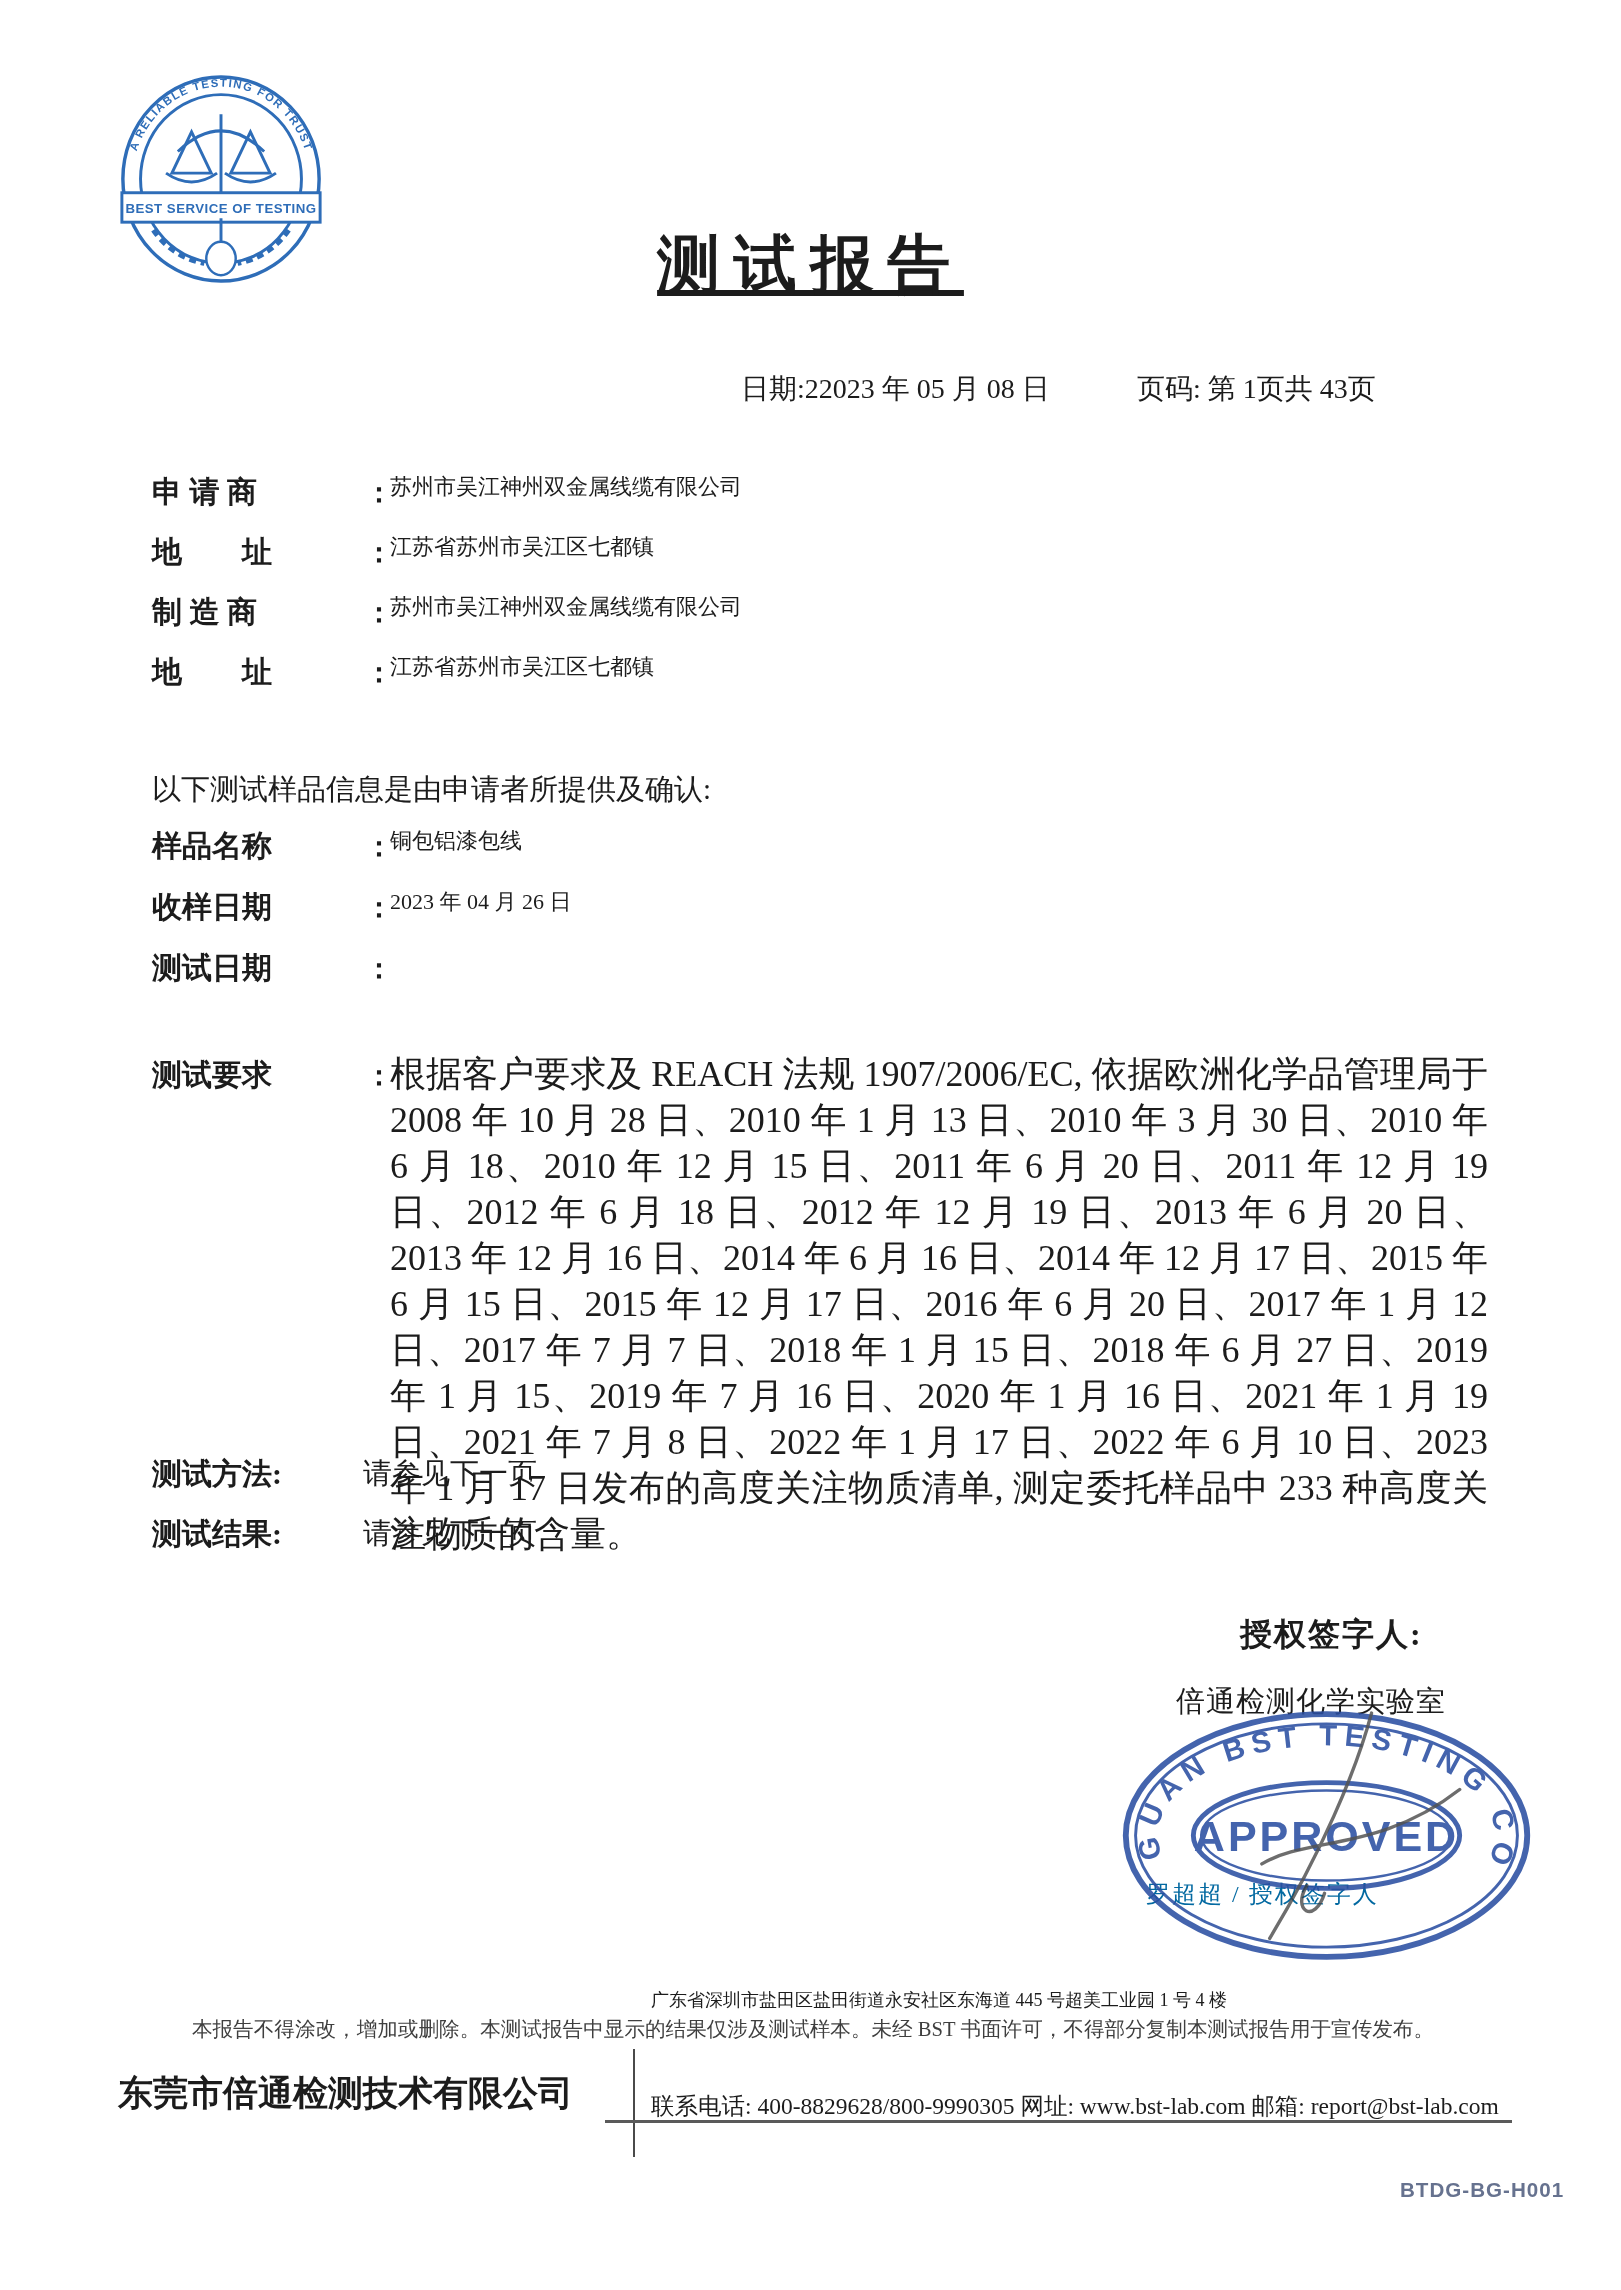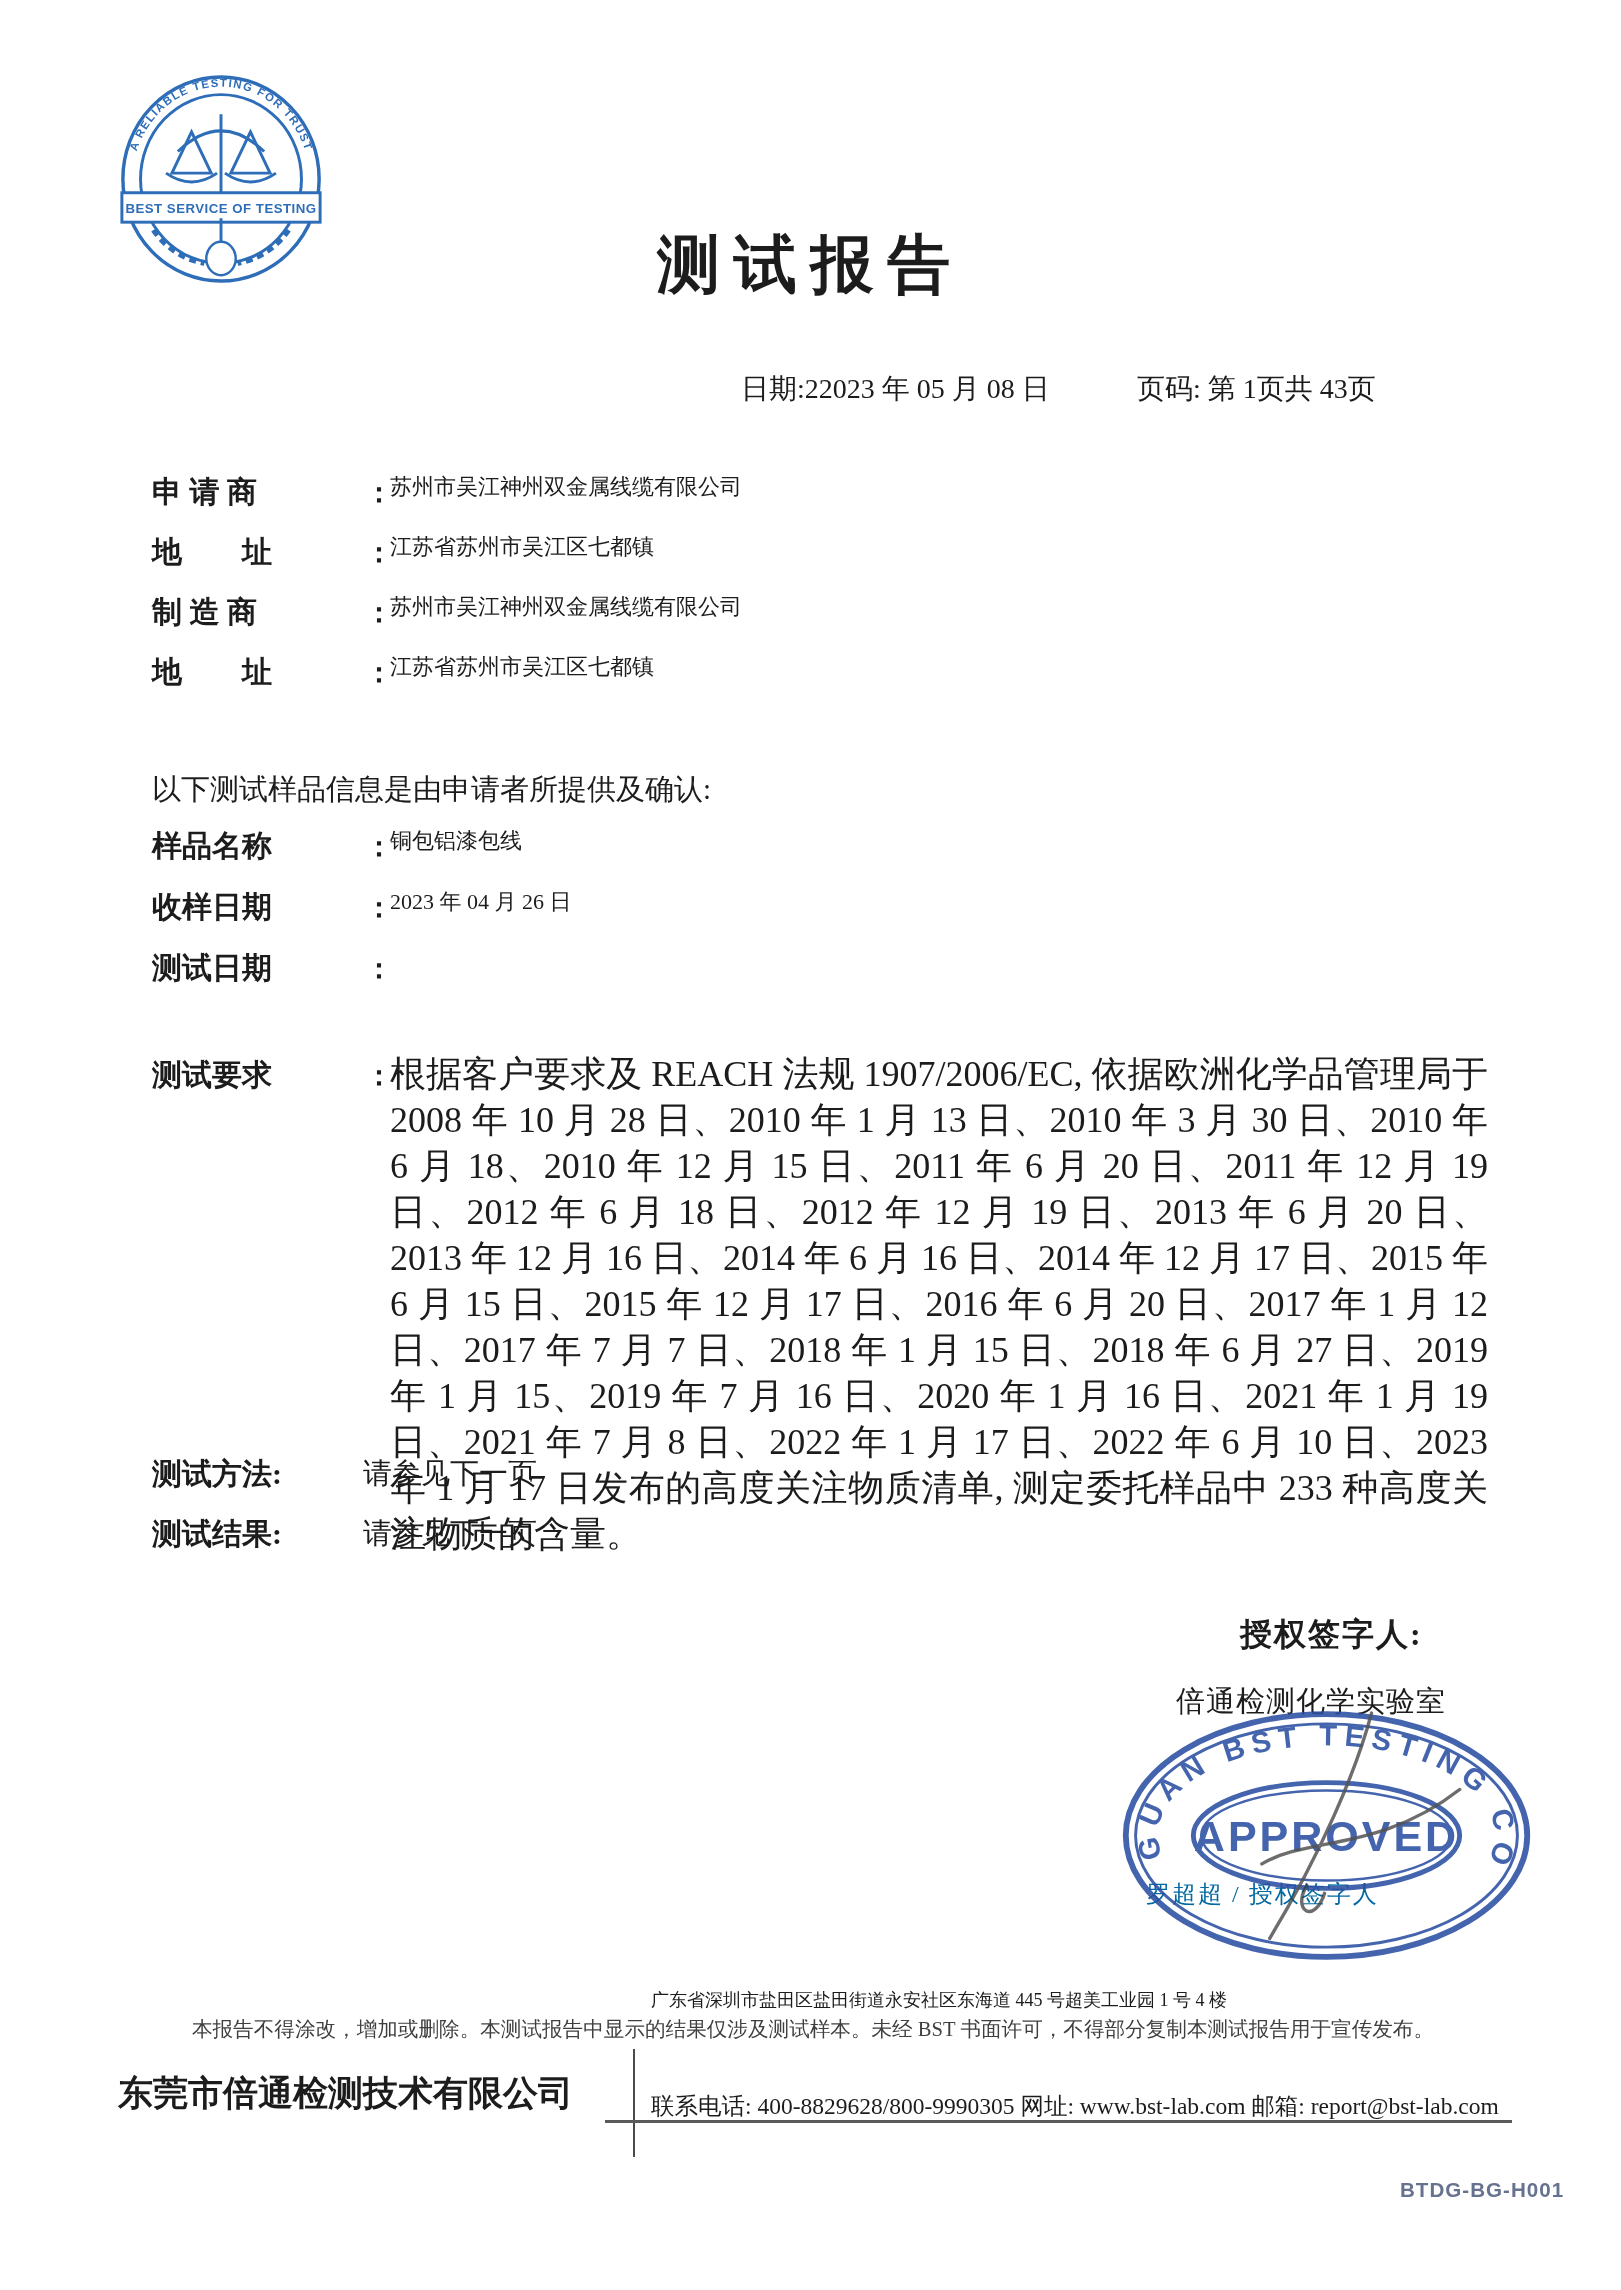--- a/index.html
+++ b/index.html
@@ -10,21 +10,21 @@
     font-family:"Liberation Serif", serif;
     color:#1c1c1c;
     overflow:hidden;
   }
   .abs{position:absolute;}
 
   
   .report-title{
     left:0;top:222px;width:1621px;
     text-align:center;
-    font-size:63px;font-weight:700;letter-spacing:13.7px;
+    font-size:63px;font-weight:700;letter-spacing:13.7px;text-decoration:underline;
   }
 
   
   .meta{top:370px;font-size:28px;white-space:nowrap;}
   .meta-no{left:155px;}
   .meta-date{left:741px;}
   .meta-page{left:1137px;}
 
   
   .row-label{left:152px;font-size:30px;font-weight:700;white-space:nowrap;}

